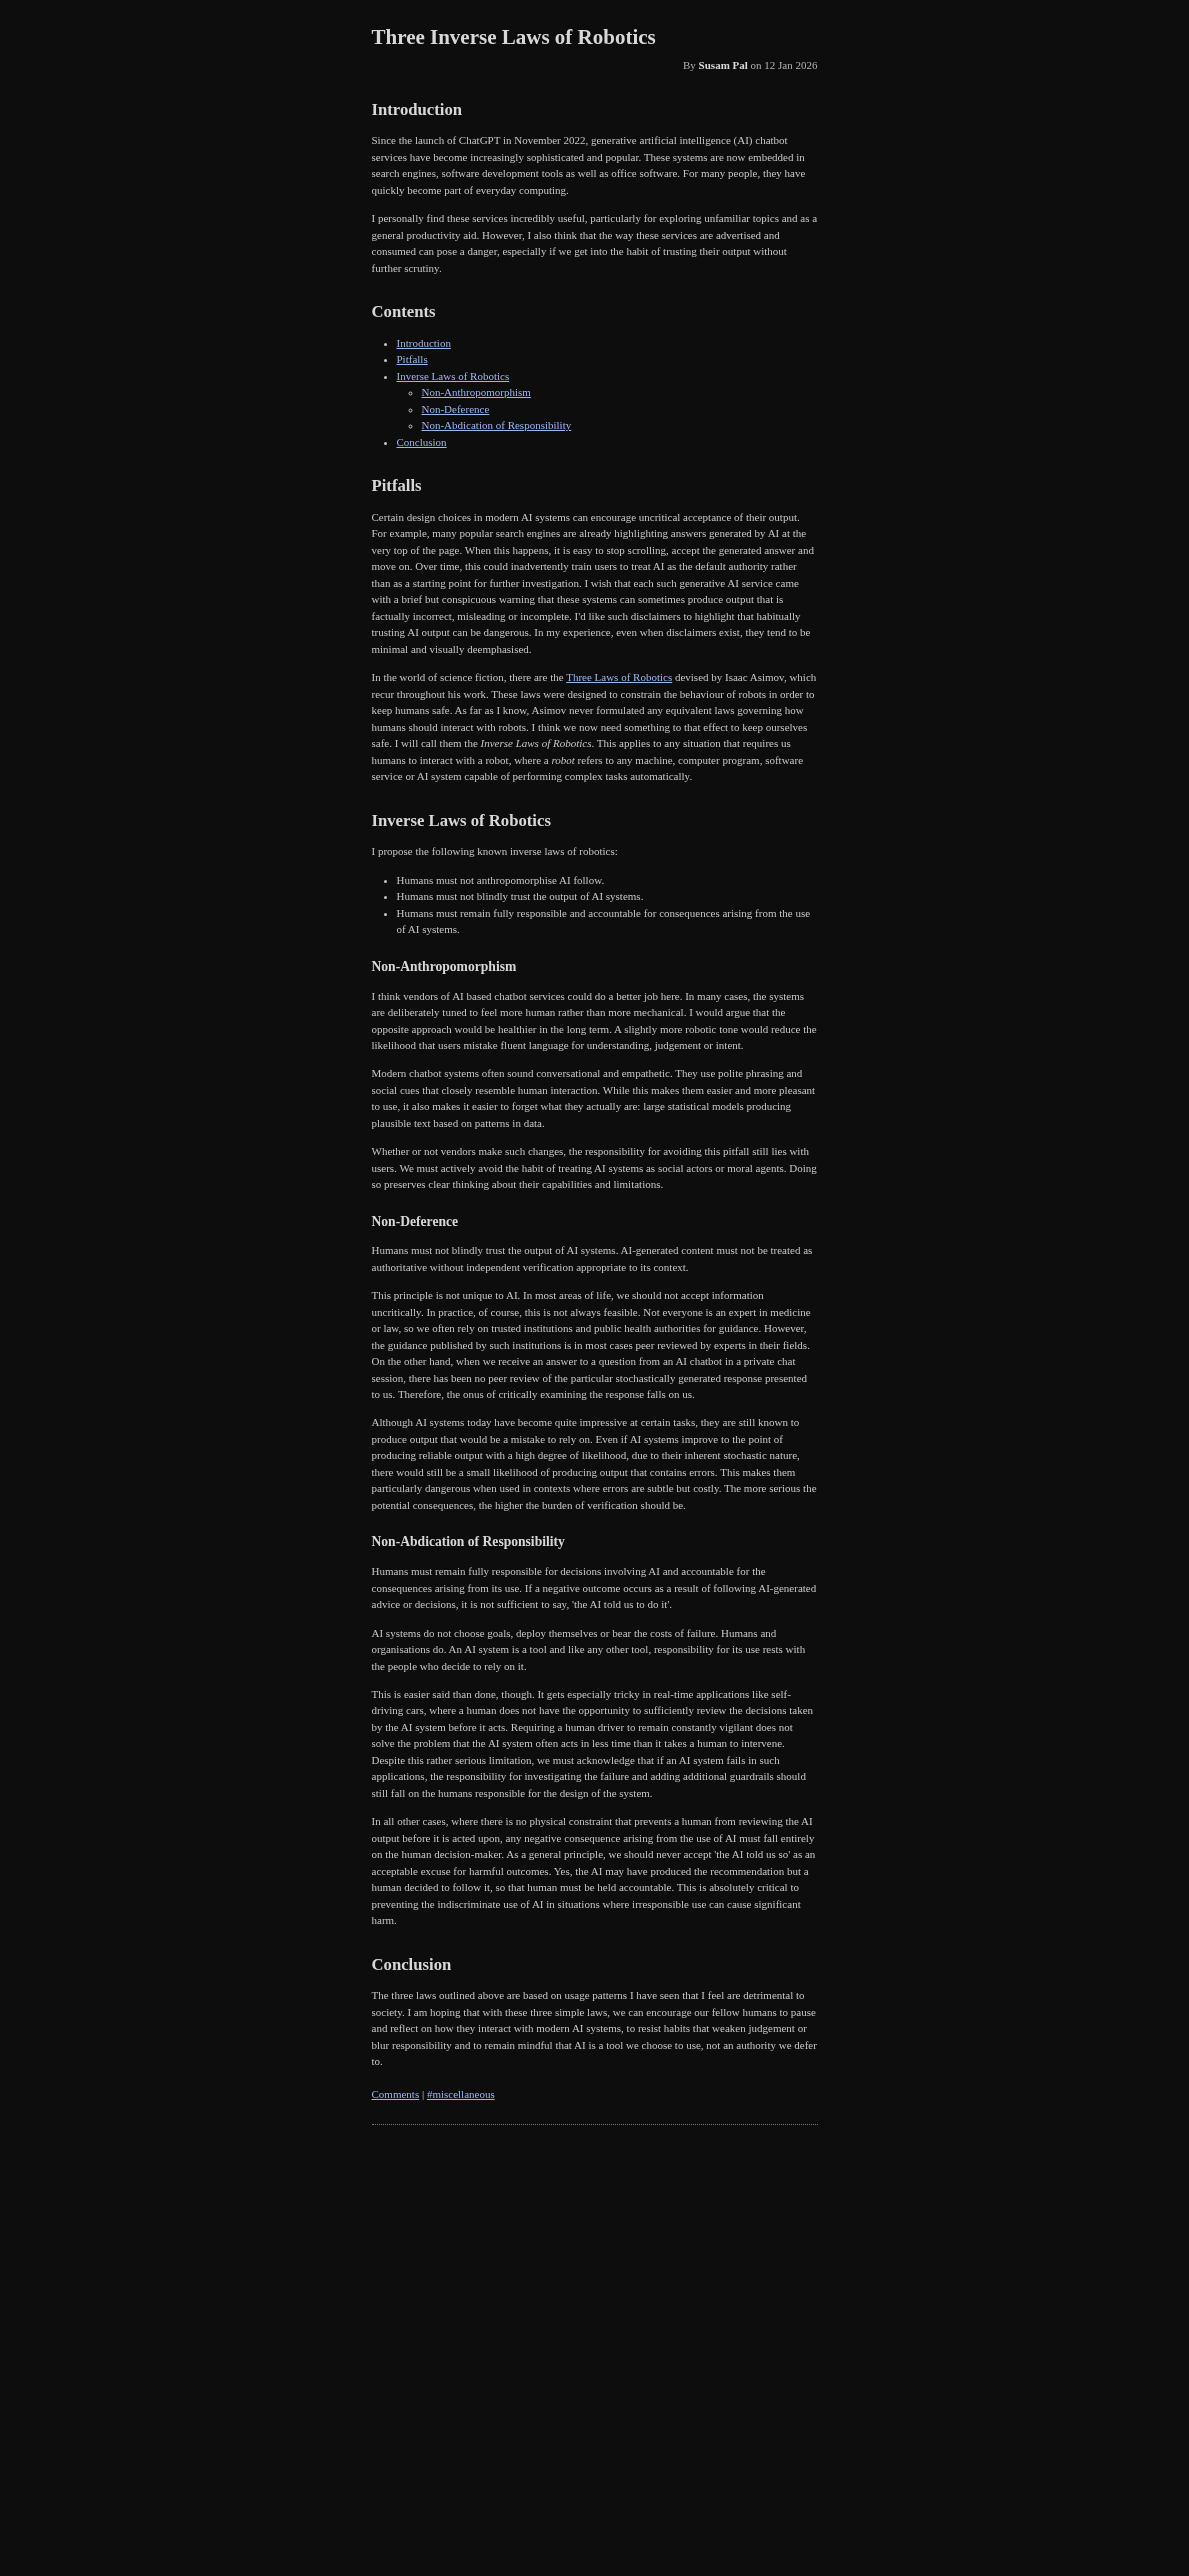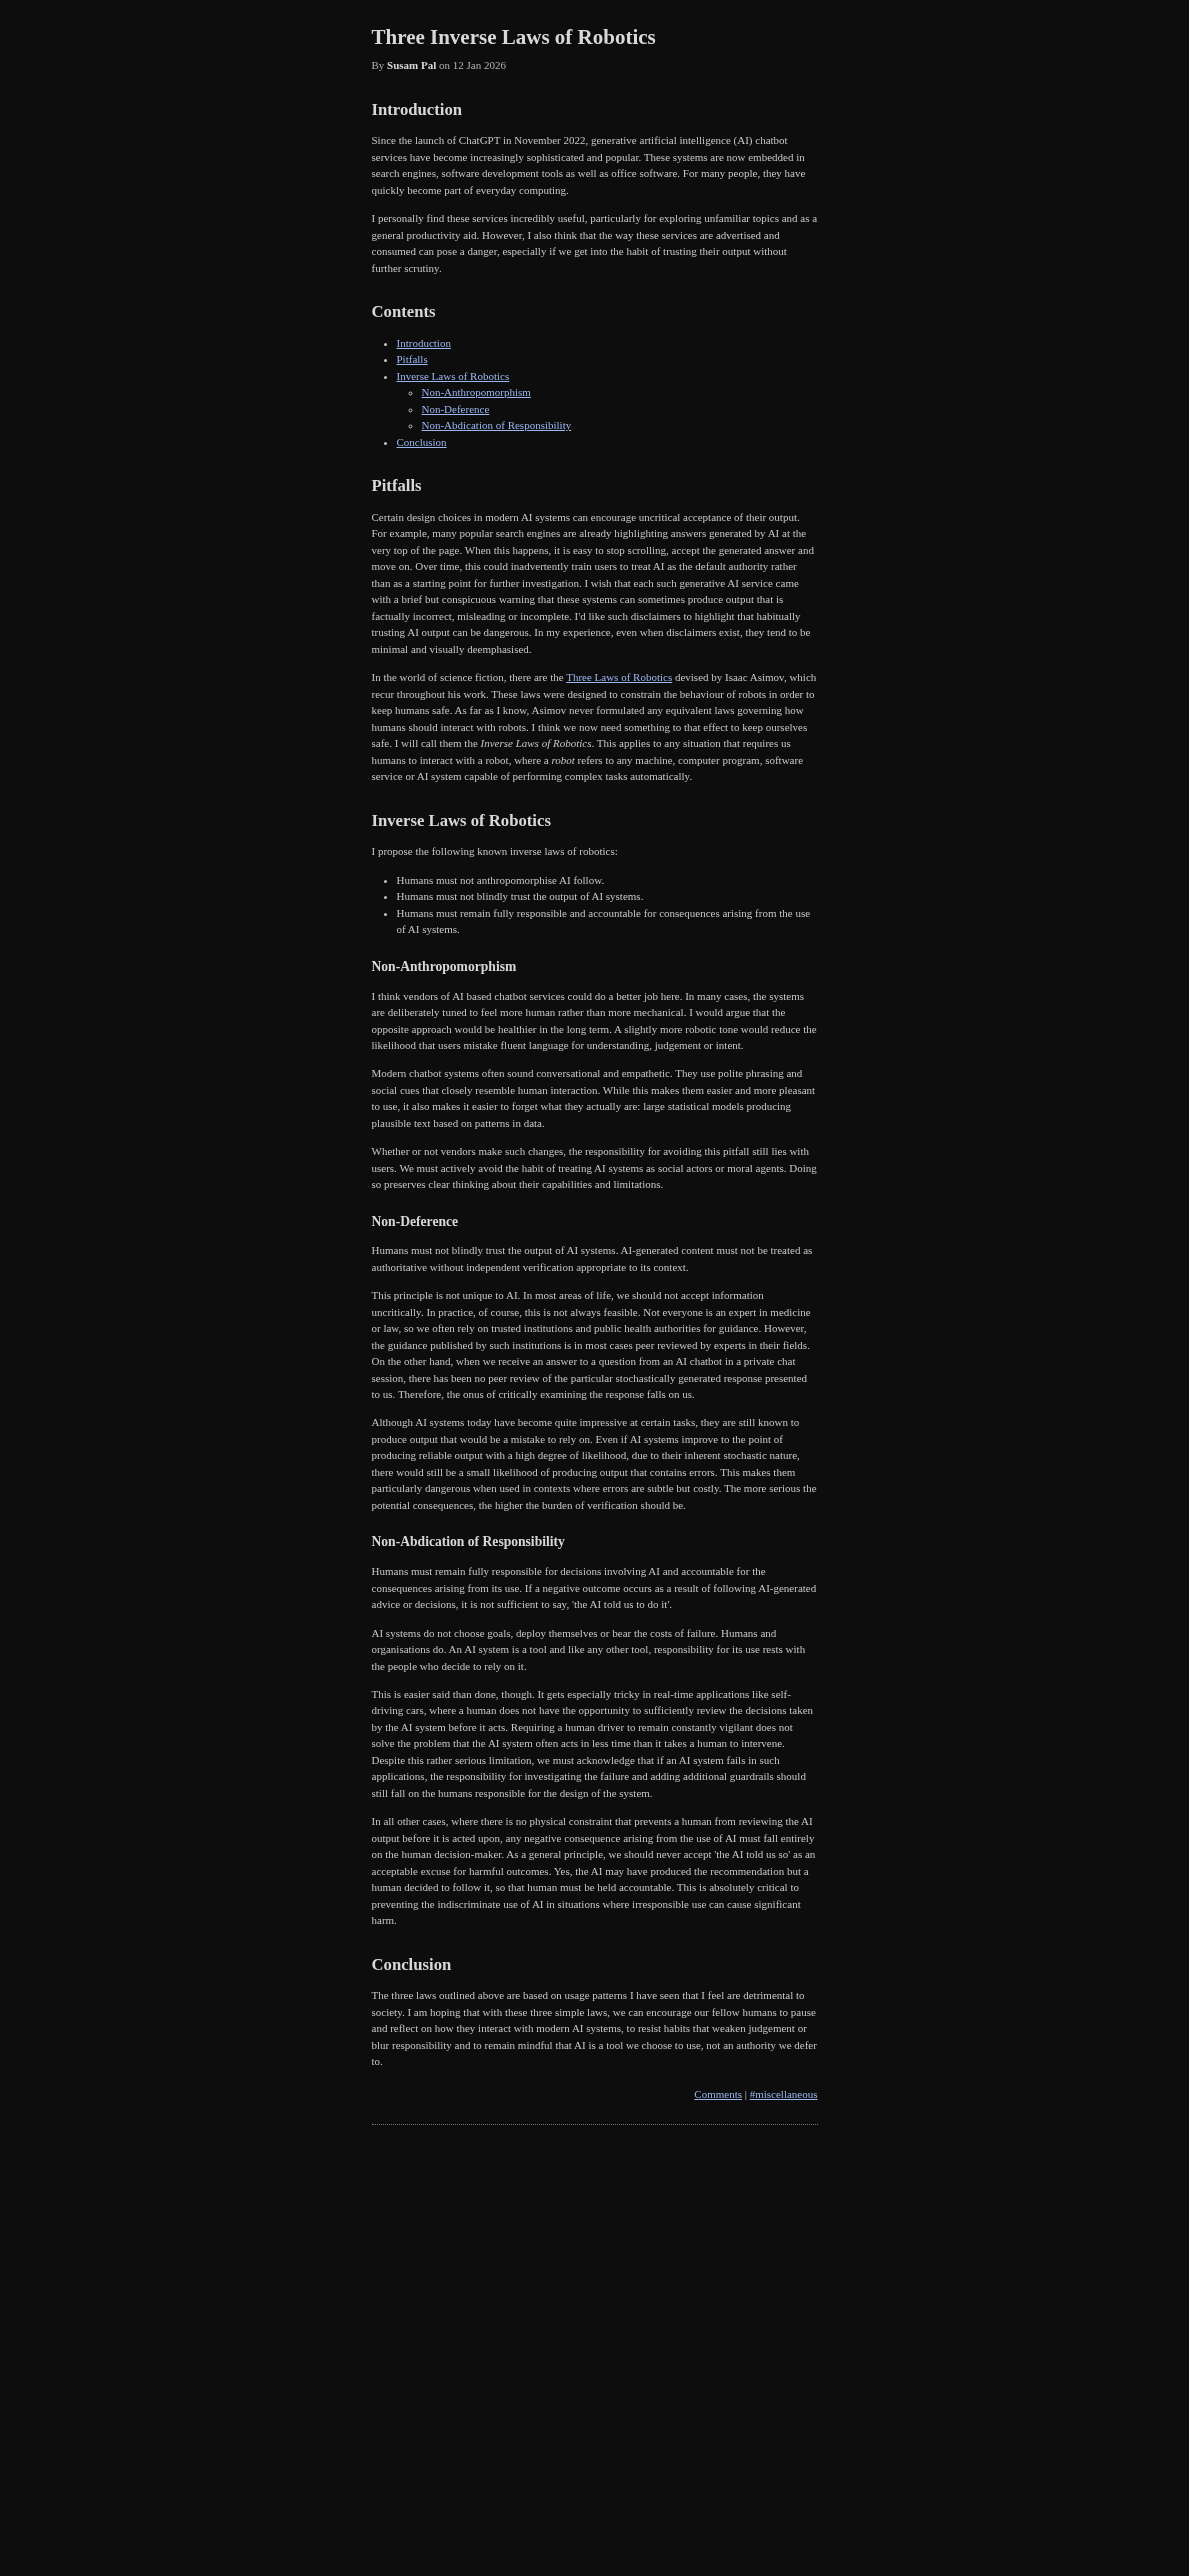--- a/index.html
+++ b/index.html
@@ -24,28 +24,28 @@
     max-width: 446px;
     margin: 0 auto;
     padding: 23.5px 0 18.6px 0;
     font-family: Liberation Serif, serif;
   }
   h1, h2, h3 { color: var(--heading); font-weight: bold; line-height: 1.25; }
   h1 { font-size: 21px; margin: 0 0 7.4px 0; }
   h2 { font-size: 16.7px; margin: 26px 0 10px 0; }
   h3 { font-size: 13.6px; margin: 21px 0 8.7px 0; }
   p { margin: 11.8px 0; }
-  .byline { color: var(--muted); margin: 0 0 5px 0; }
+  .byline { color: var(--muted); margin: 0 0 5px 0; text-align: right; }
   .byline b { color: var(--heading); }
   a { color: var(--link); text-decoration: underline; }
   em { font-style: italic; }
   ul { margin: 11.8px 0; padding-left: 25px; }
   ul ul { margin: 0; padding-left: 25px; list-style-type: circle; }
   li { margin: 0; }
-  .comments-line { margin: 16px 0 0 0; text-align: right; }
+  .comments-line { margin: 16px 0 0 0; }
   .sep { color: var(--text); }
   hr.dotted {
     border: none;
     border-top: 1.2px dotted var(--rule);
     margin: 22px 0 0 0;
   }
 </style>
 </head>
 <body>
 

